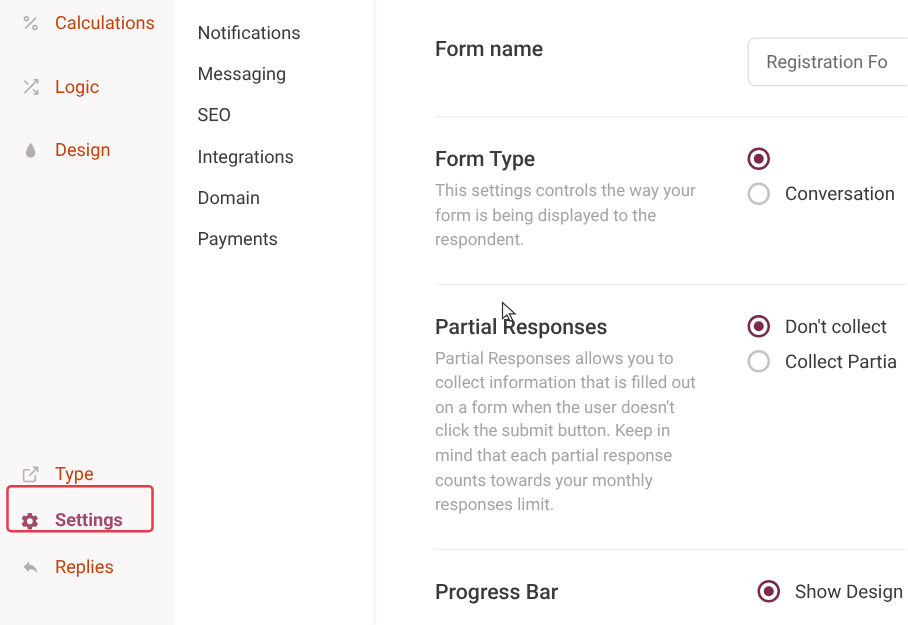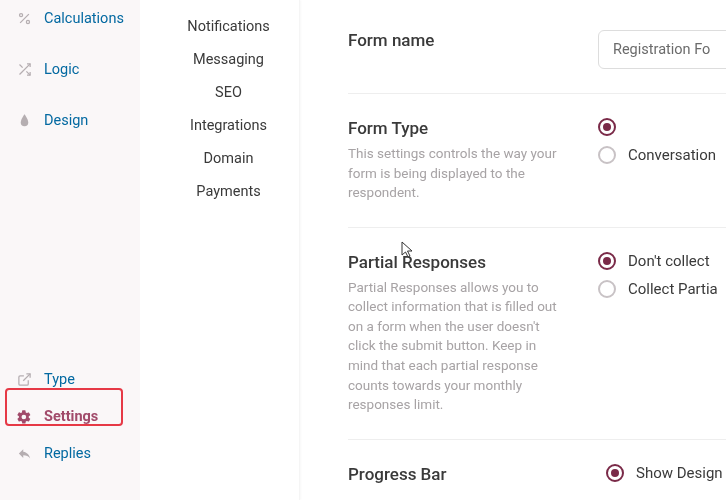--- a/index.html
+++ b/index.html
@@ -19,21 +19,21 @@
     background: #faf7f8;
     padding-top: 0;
     flex-shrink: 0;
     position: relative;
   }
   .sidebar-item {
     display: flex;
     align-items: center;
     gap: 12px;
     padding: 10px 16px;
-    color: #0369a1;
+    color: #c2410c;
     cursor: pointer;
     font-size: 14.5px;
   }
   .sidebar-item.active {
     color: #a14a6a;
     font-weight: bold;
   }
   .sidebar-item .icon {
     width: 16px;
     height: 16px;
@@ -51,21 +51,20 @@
     pointer-events: none;
   }
   
   .subnav {
     width: 160px;
     background: #fff;
     padding: 10px 0 0 18px;
     flex-shrink: 0;
     border-right: 1px solid rgba(0,0,0,0.04);
     box-shadow: 1px 0 2px rgba(0,0,0,0.03);
-    text-align: center;
   }
   .subnav-item {
     padding: 8px 0;
     color: #3a3a3a;
     font-size: 14.5px;
     cursor: pointer;
   }
   
   .main {
     flex: 1;

